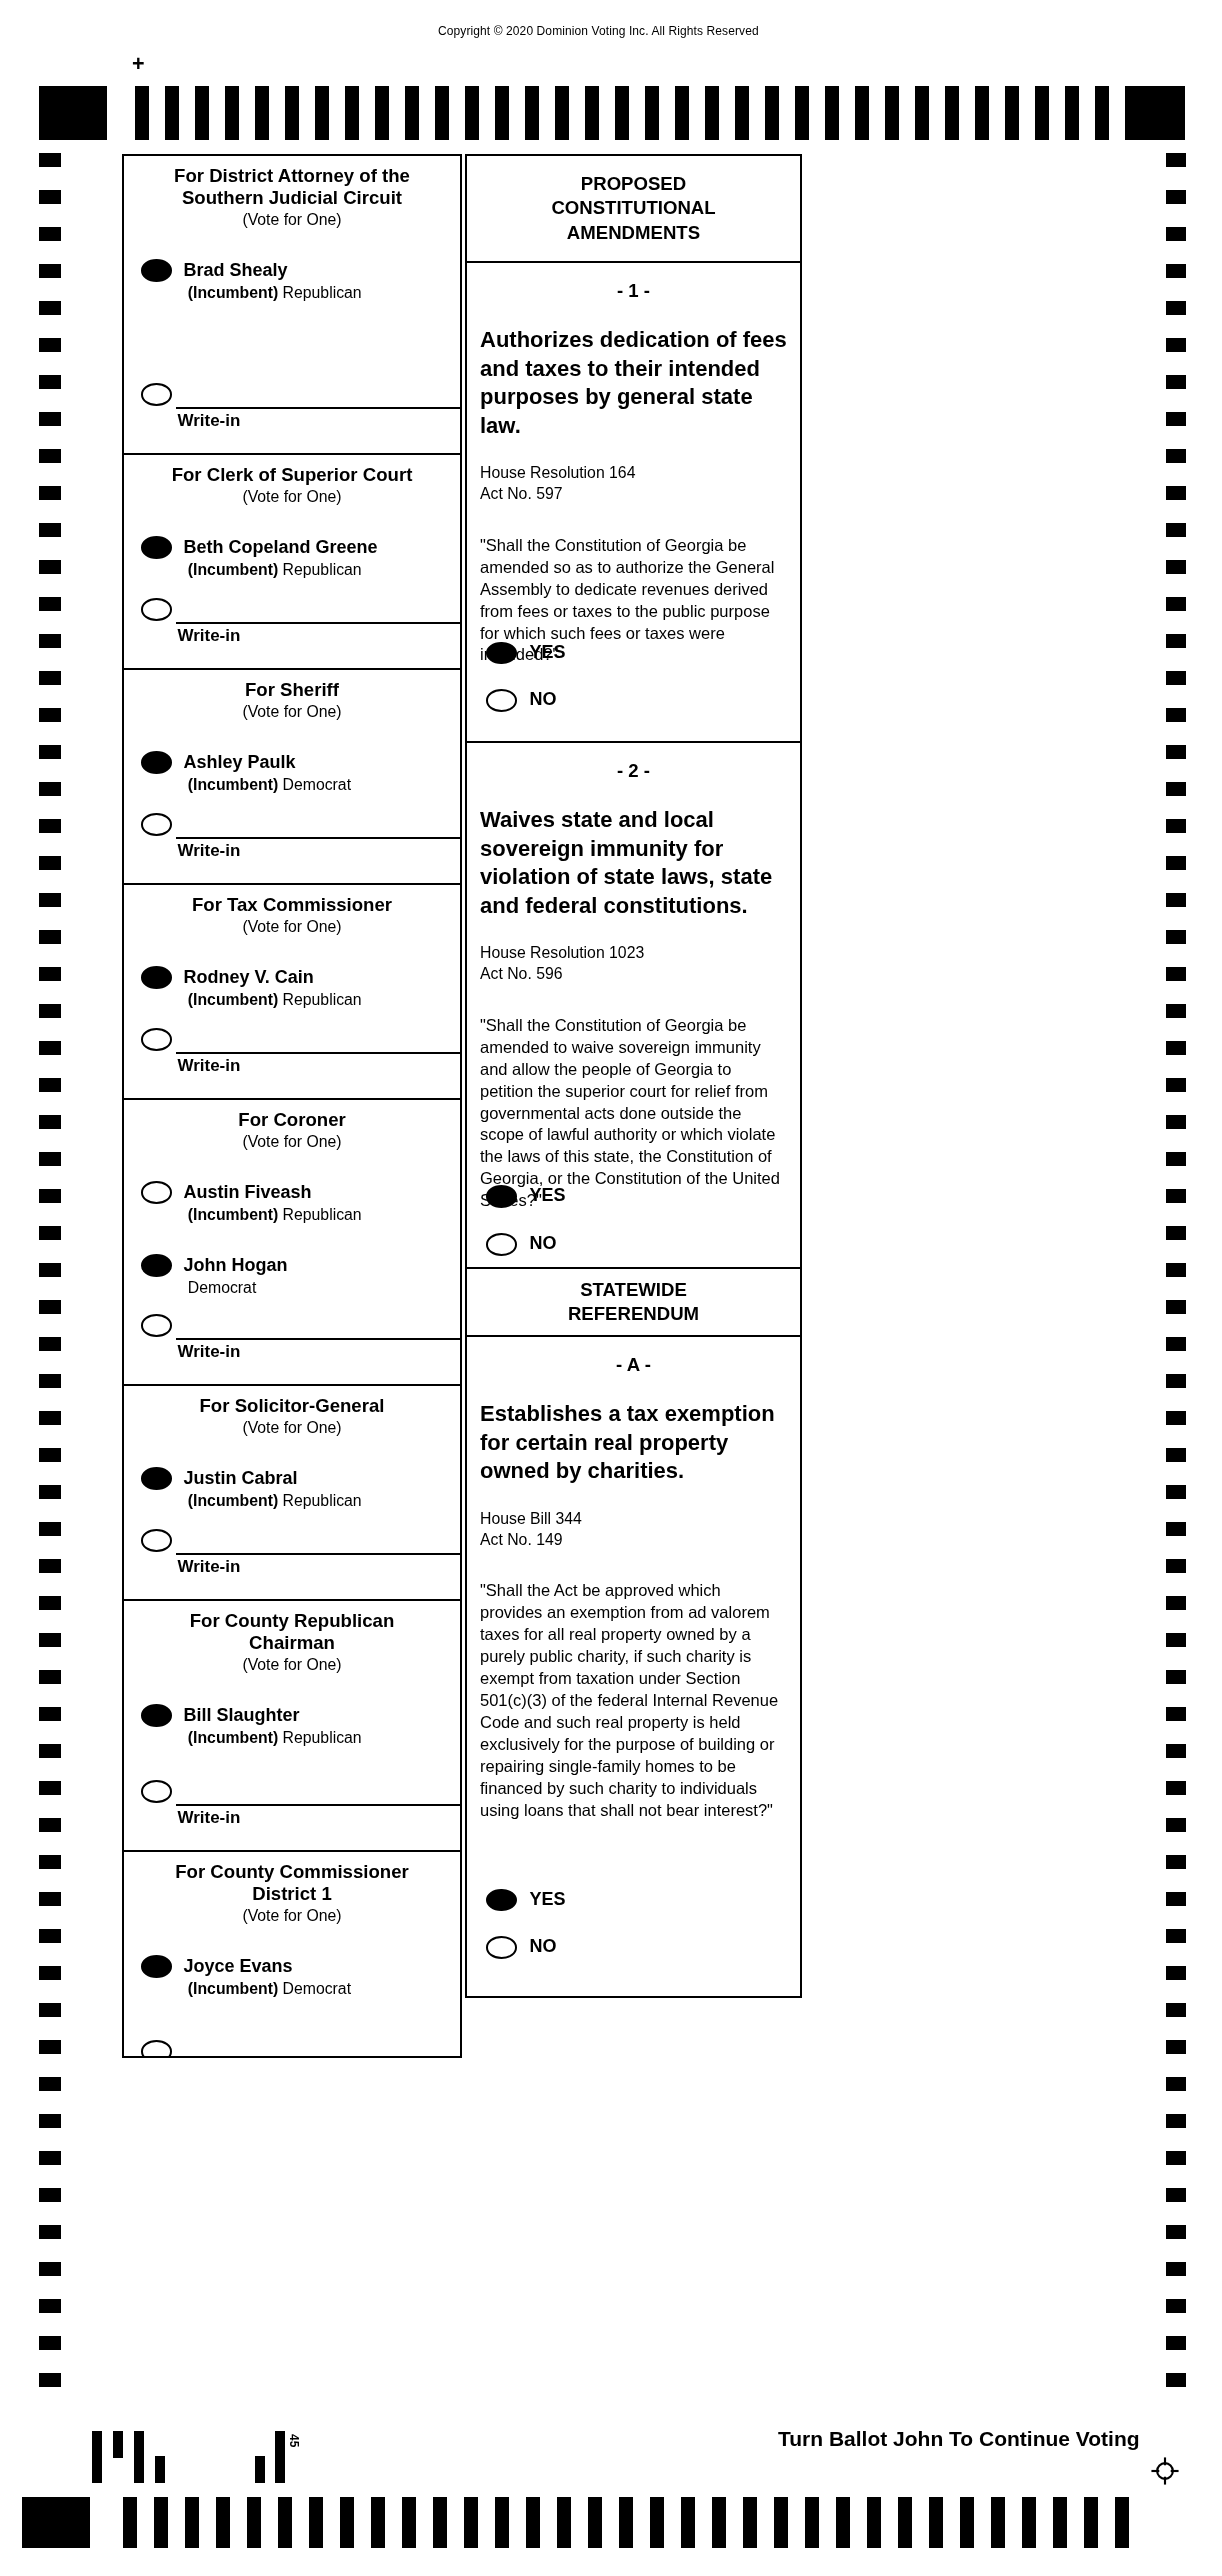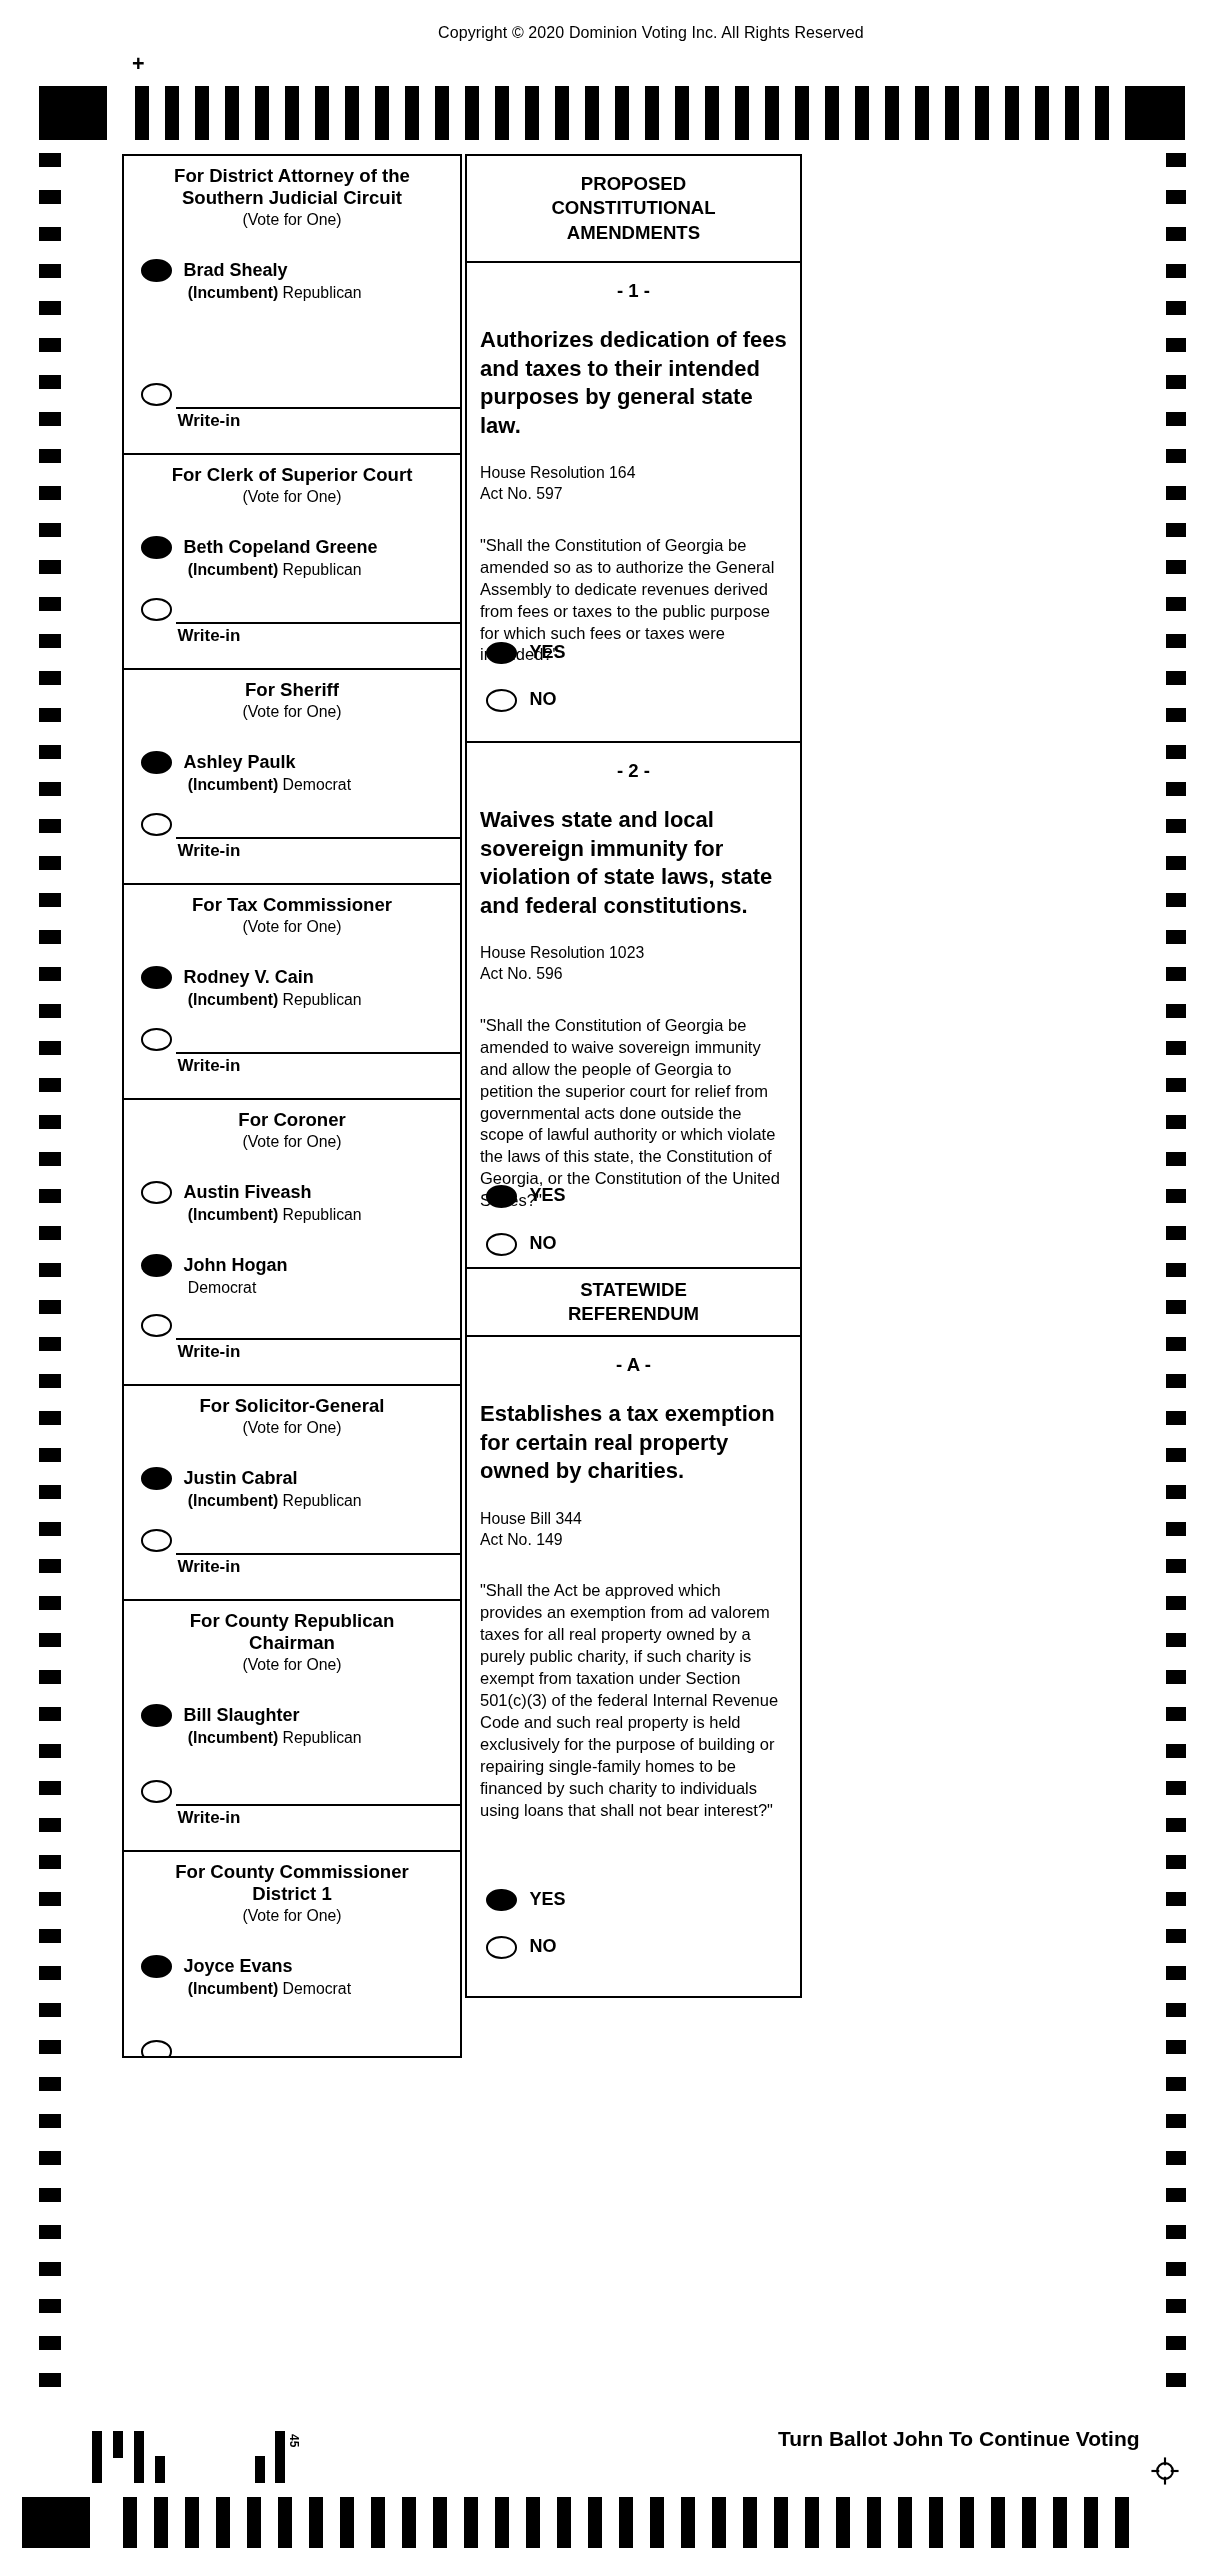--- a/index.html
+++ b/index.html
@@ -1,20 +1,20 @@
 <!DOCTYPE html>
 <html style="font-size:11.5px"><head>
 <meta charset="utf-8">
 <style>
   html,body{margin:0;padding:0;background:#fff;}
   #page{position:relative;width:1222px;height:2576px;background:#fff;color:#000;
         font-family:"Liberation Sans","DejaVu Sans",sans-serif;overflow:hidden;}
 
   
-  .copyright{position:absolute;left:438px;top:24px;font-size:16px;letter-spacing:0.1px;}
+  .copyright{position:absolute;left:438px;top:24px;font-size:12px;letter-spacing:0.1px;}
   .plus-mark{position:absolute;left:132px;top:52px;font-size:21.5px;font-weight:bold;}
 
   .strip-block{position:absolute;background:#000;}
   #top-strip-left{left:39px;top:86px;width:68px;height:54px;}
   #top-strip-bars{position:absolute;left:135px;top:86px;width:975px;height:54px;
       background:repeating-linear-gradient(90deg,#000 0 14.3px,transparent 14.3px 30px);}
   #top-strip-right{left:1125px;top:86px;width:60px;height:54px;}
 
   #left-dots{position:absolute;left:39px;top:153px;width:21.5px;height:2248px;
       background:repeating-linear-gradient(180deg,#000 0 14.3px,transparent 14.3px 37px);}

